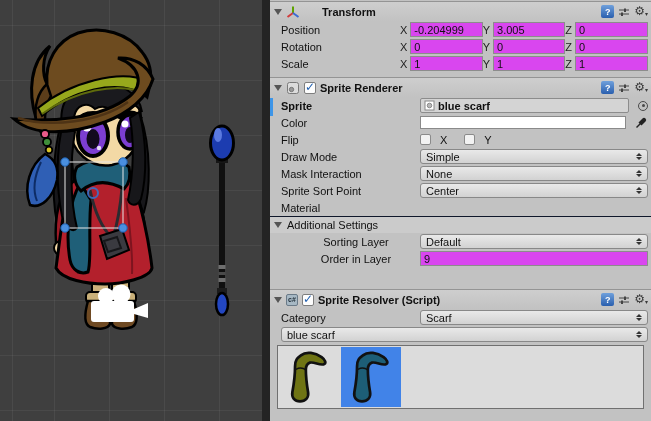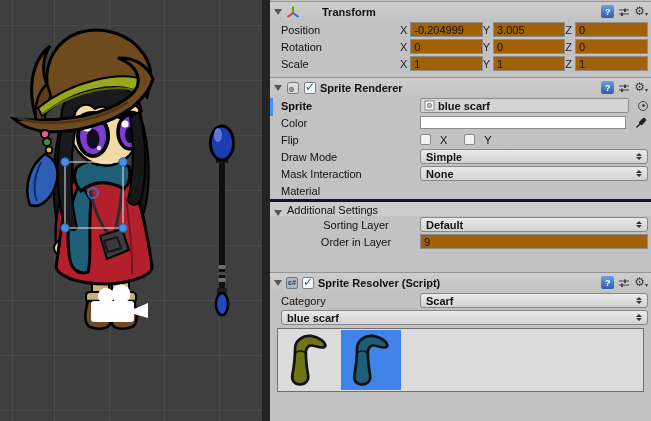--- a/index.html
+++ b/index.html
@@ -38,49 +38,49 @@
 
   .row { display:flex; align-items:center; height:17px; padding:0 3px 0 11px; }
   .row-label { width:139px; flex:none; white-space:nowrap; }
   .row-label.indent { padding-left:11px;text-align:center; }
   .row-value { flex:1; display:flex; align-items:center; gap:9px; min-width:0; }
 
   .tf-label { width:119px; flex:none; }
   .axis { flex:1; display:flex; align-items:center; gap:3px; min-width:0; }
   .axis-l { flex:none; color:#222; }
 
-  input.num { width:100%; height:15px; background:#a16207; border:1px solid #8c8c8c; font:inherit;
+  input.num { width:100%; height:15px; background:#d946ef; border:1px solid #8c8c8c; font:inherit;
     padding:0 3px; color:#111; outline:none; }
 
   .objfield { flex:1; height:15px; background:#d4d4d4; border:1px solid #8c8c8c; border-radius:2px;
     display:flex; align-items:center; gap:3px; padding:0 3px; min-width:0; }
   .objfield .txt { white-space:nowrap; overflow:hidden; }
   .bold { font-weight:bold; }
 
   .picker { width:10px; height:10px; border:1px solid #4a4a4a; border-radius:50%; position:relative; flex:none; }
   .picker::after { content:""; position:absolute; left:2.5px; top:2.5px; width:3px; height:3px;
     background:#4a4a4a; border-radius:50%; }
 
   .swatch { flex:1; height:13px; background:#ffffff; border:1px solid #8a8a8a; }
 
   .dropdown { flex:1; height:15px; background:linear-gradient(#e9e9e9,#d2d2d2); border:1px solid #888;
-    border-radius:3px; display:flex; align-items:center; padding:0 5px; min-width:0;font-weight:bold; }
+    border-radius:3px; display:flex; align-items:center; padding:0 5px; min-width:0; }
   .dd-arrow { margin-left:auto; display:flex; flex-direction:column; gap:1px; flex:none; }
   .dd-arrow i { display:block; width:0; height:0; border-left:3px solid transparent; border-right:3px solid transparent; }
   .dd-arrow i.up { border-bottom:3px solid #333; }
   .dd-arrow i.dn { border-top:3px solid #333; }
 
   .flip-box { width:11px; height:11px; background:#f2f2f2; border:1px solid #8a8a8a; border-radius:2px; flex:none; }
   .flip-lab { margin-right:8px; }
 
   .mat-sphere { width:10px; height:10px; border-radius:50%; flex:none;
     background:radial-gradient(circle at 35% 30%, #d9e8fb, #5b8fd6 45%, #2a5fae 85%); }
 
-  .addl-hdr { height:17px; display:flex; align-items:flex-end; gap:5px; padding:0 4px; background:#cbcbcb;
-    border-top:3px solid #0f172a; }
+  .addl-hdr { height:17px; display:flex; align-items:center; gap:5px; padding:0 4px; background:#cbcbcb;
+    border-top:1px solid #0f172a; }
 
   .sec-transform { margin-bottom:5px; }
   .sec-renderer { margin-bottom:22px; }
 
   .override-bar { position:absolute; left:0; top:98px; width:3px; height:18px; background:#3d95e8; }
 
   .cs-ic { width:12px; height:12px; background:#a7b8c4; border:1px solid #6a7a88; border-radius:2px;
     color:#23303a; font-size:7px; font-weight:bold; display:flex; align-items:center; justify-content:center; flex:none; }
 
   .thumb-box { margin:2px 7px 0 7px; height:64px; background:#dcdcdc; border:1px solid #707070;
@@ -341,20 +341,32 @@
         <span class="dropdown">
           <span>None</span>
           <span class="dd-arrow">
               <i class="up"></i>
               <i class="dn"></i>
             </span>
         </span>
       </span>
     </div>
 
+    <div class="row">
+      <span class="row-label">Sprite Sort Point</span>
+      <span class="row-value">
+        <span class="dropdown">
+          <span>Center</span>
+          <span class="dd-arrow">
+              <i class="up"></i>
+              <i class="dn"></i>
+            </span>
+        </span>
+      </span>
+    </div>
 
     <div class="row">
       <span class="row-label">Material</span>
     </div>
 
     <div class="addl-hdr">
       <span class="foldout"></span>
       <span>Additional Settings</span>
     </div>
 

